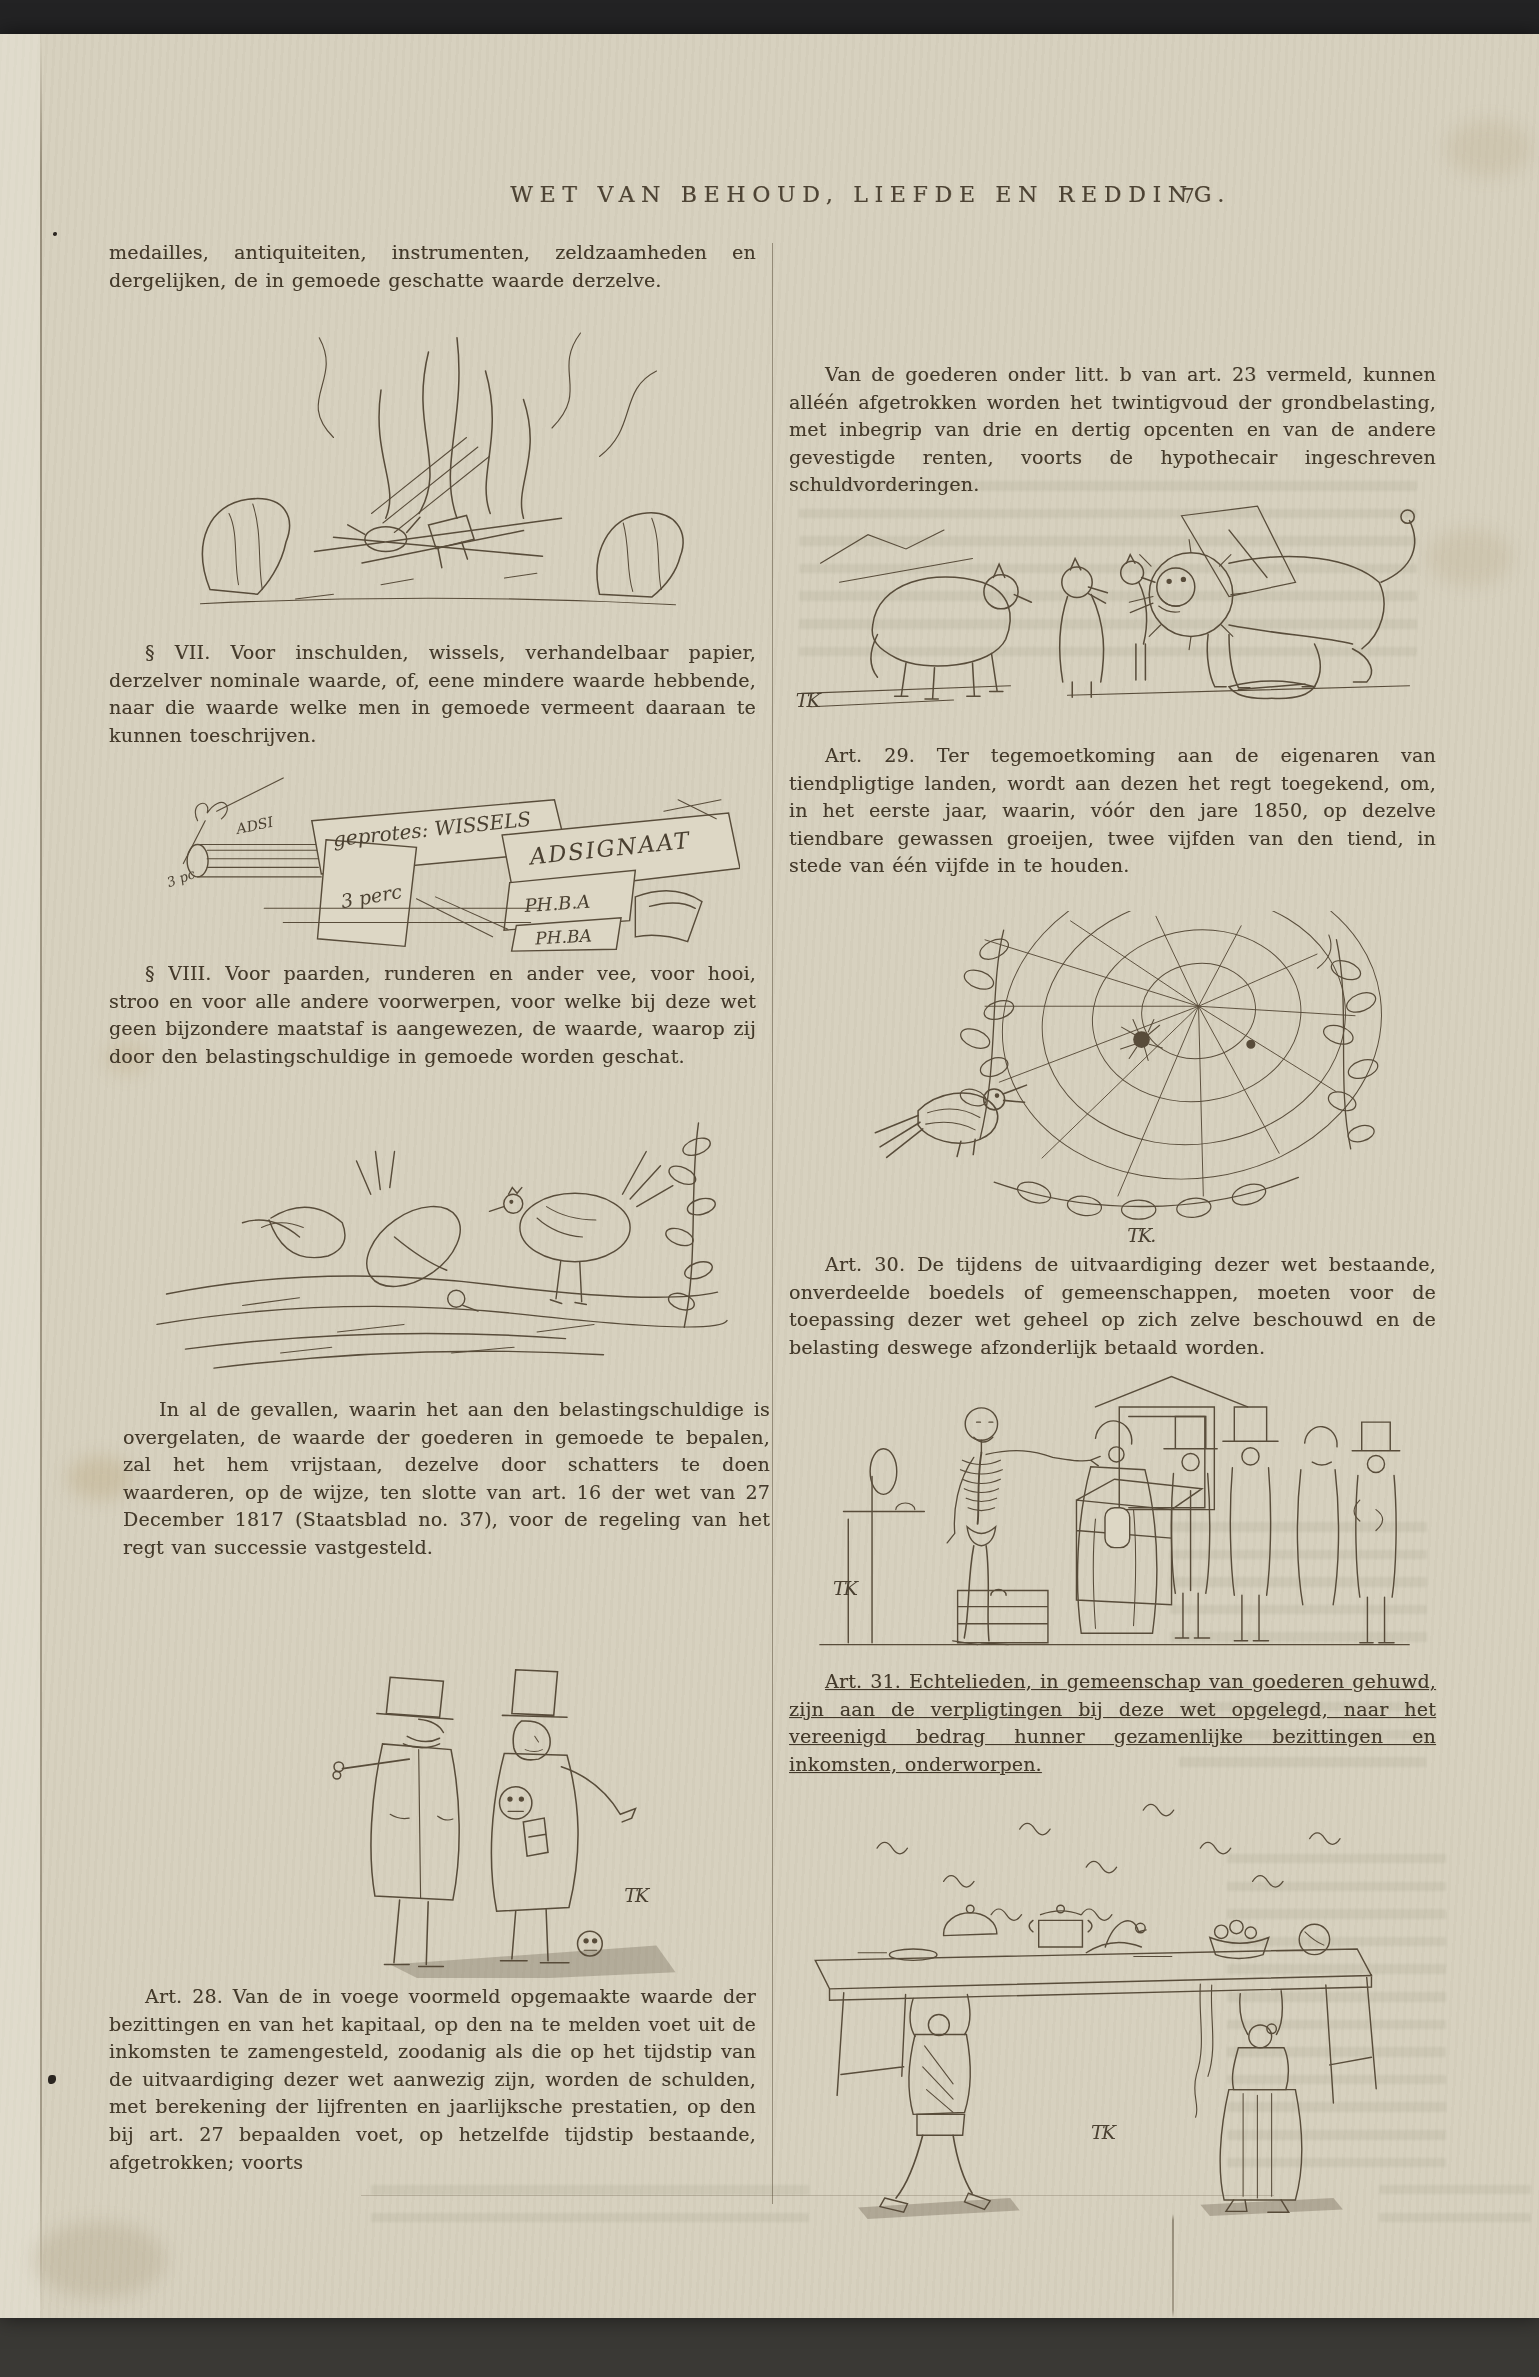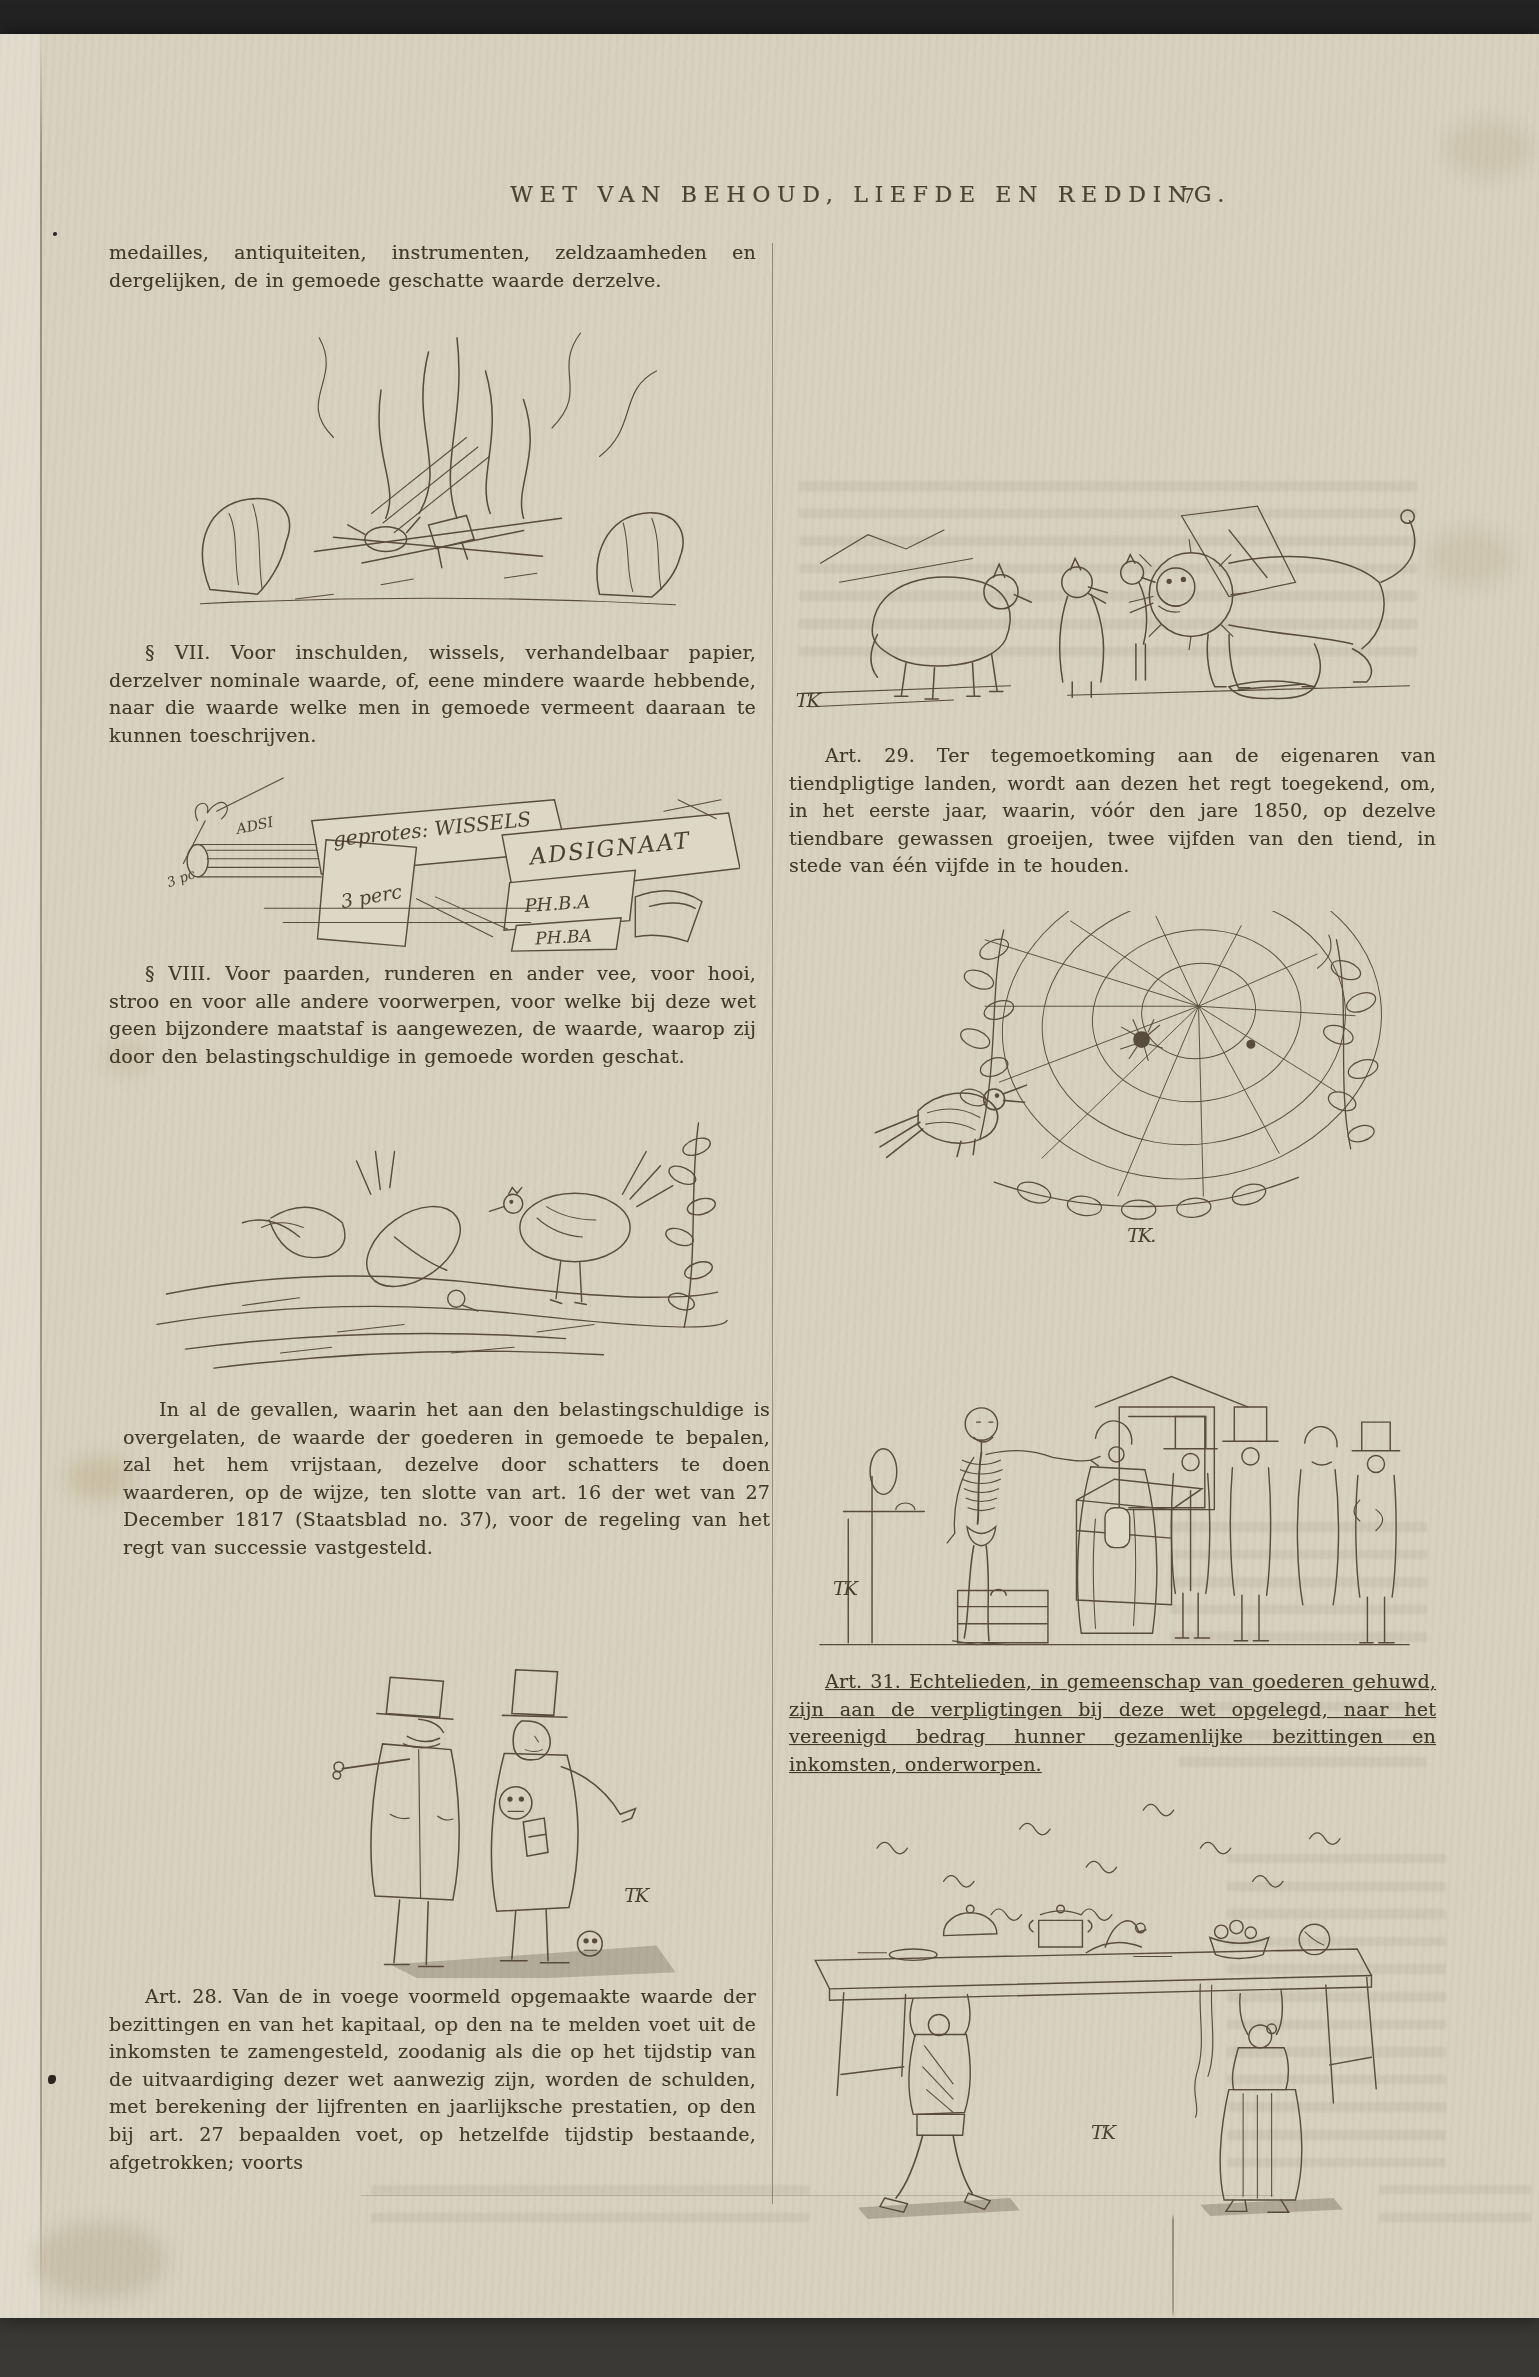--- a/index.html
+++ b/index.html
@@ -185,20 +185,21 @@
       <circle cx="326" cy="293" r="2" fill="#584c3a"></circle>
         <circle cx="335" cy="293" r="2" fill="#584c3a"></circle>
       <path d="M324,303 h13" stroke-width="1.1"></path>
     </g>
     <path d="M120,318 L400,298 L420,326 L160,338 Z" fill="rgba(86,74,56,.28)"></path>
     <text class="sig" x="366" y="252">TK</text>
   </svg>
 
   <p class="bt indent" style="left:109px;top:1949px;">Art. 28. Van de in voege voormeld opgemaakte waarde der bezittingen en van het kapitaal, op den na te melden voet uit de inkomsten te zamengesteld, zoodanig als die op het tijdstip van de uitvaardiging dezer wet aanwezig zijn, worden de schulden, met berekening der lijfrenten en jaarlijksche prestatien, op den bij art. 27 bepaalden voet, op hetzelfde tijdstip bestaande, afgetrokken; voorts</p>
 
+  <p class="bt indent" style="left:789px;top:327px;">Van de goederen onder litt. b van art. 23 vermeld, kunnen alléén afgetrokken worden het twintigvoud der grondbelasting, met inbegrip van drie en dertig opcenten en van de andere gevestigde renten, voorts de hypothecair ingeschreven schuldvorderingen.</p>
 
   <svg class="ill" style="left:782px;top:458px;" width="647" height="228" viewBox="0 0 680 240">
     <g stroke="#584c3a" fill="none" stroke-width="1.6" stroke-linecap="round">
       <path d="M20,212 L240,204 M300,214 L660,204 M30,226 L180,219" stroke-width="1.2"></path>
       <path d="M40,75 L90,45 L130,60 L170,40 M60,95 L200,70" stroke-width="1.2"></path>
       <path d="M420,25 L500,15 L540,95 L470,110 Z M470,40 L510,90" stroke-width="1.3"></path>
       <circle cx="430" cy="108" r="44"></circle>
       <path d="M430,64 L428,50 M460,78 L472,66 M472,108 L488,106 M462,140 L474,152 M430,152 L428,166 M398,140 L386,152 M388,78 L376,66" stroke-width="1.2"></path>
       <circle cx="414" cy="100" r="20"></circle>
       <circle cx="407" cy="94" r="2" fill="#584c3a"></circle>
@@ -265,20 +266,21 @@
       <ellipse cx="586" cy="234" rx="14" ry="8" transform="rotate(-16 586 234)"></ellipse>
       <ellipse cx="242" cy="296" rx="18" ry="10" transform="rotate(18 242 296)"></ellipse>
       <ellipse cx="295" cy="310" rx="18" ry="10" transform="rotate(8 295 310)"></ellipse>
       <ellipse cx="352" cy="314" rx="18" ry="10"></ellipse>
       <ellipse cx="410" cy="312" rx="18" ry="10" transform="rotate(-6 410 312)"></ellipse>
       <ellipse cx="468" cy="298" rx="18" ry="10" transform="rotate(-16 468 298)"></ellipse>
     </g>
     <text class="sig" x="340" y="348">TK.</text>
   </svg>
 
+  <p class="bt indent" style="left:789px;top:1217px;">Art. 30. De tijdens de uitvaardiging dezer wet bestaande, onverdeelde boedels of gemeenschappen, moeten voor de toepassing dezer wet geheel op zich zelve beschouwd en de belasting deswege afzonderlijk betaald worden.</p>
 
   <svg class="ill" style="left:791px;top:1333px;" width="647" height="290" viewBox="0 0 680 305">
     <g stroke="#584c3a" fill="none" stroke-width="1.5" stroke-linecap="round">
       <path d="M30,292 H650" stroke-width="1.2"></path>
       <path d="M320,42 L400,10 L480,42 M345,42 h100 v108 h-100 z M355,52 h80 v96 h-80"></path>
       <path d="M85,115 V290 M55,152 H140 M60,160 V290"></path>
       <ellipse cx="97" cy="110" rx="14" ry="24"></ellipse>
       <path d="M110,150 a10,7 0 0 1 20,0" stroke-width="1.2"></path>
       <path d="M175,235 h95 v55 h-95 z M175,252 h95 M175,270 h95 M210,240 a8,6 0 0 1 16,0"></path>
       <path d="M300,140 L400,150 L400,250 L300,245 Z M300,140 L340,118 L432,128 L400,150 M300,172 L400,180"></path>

